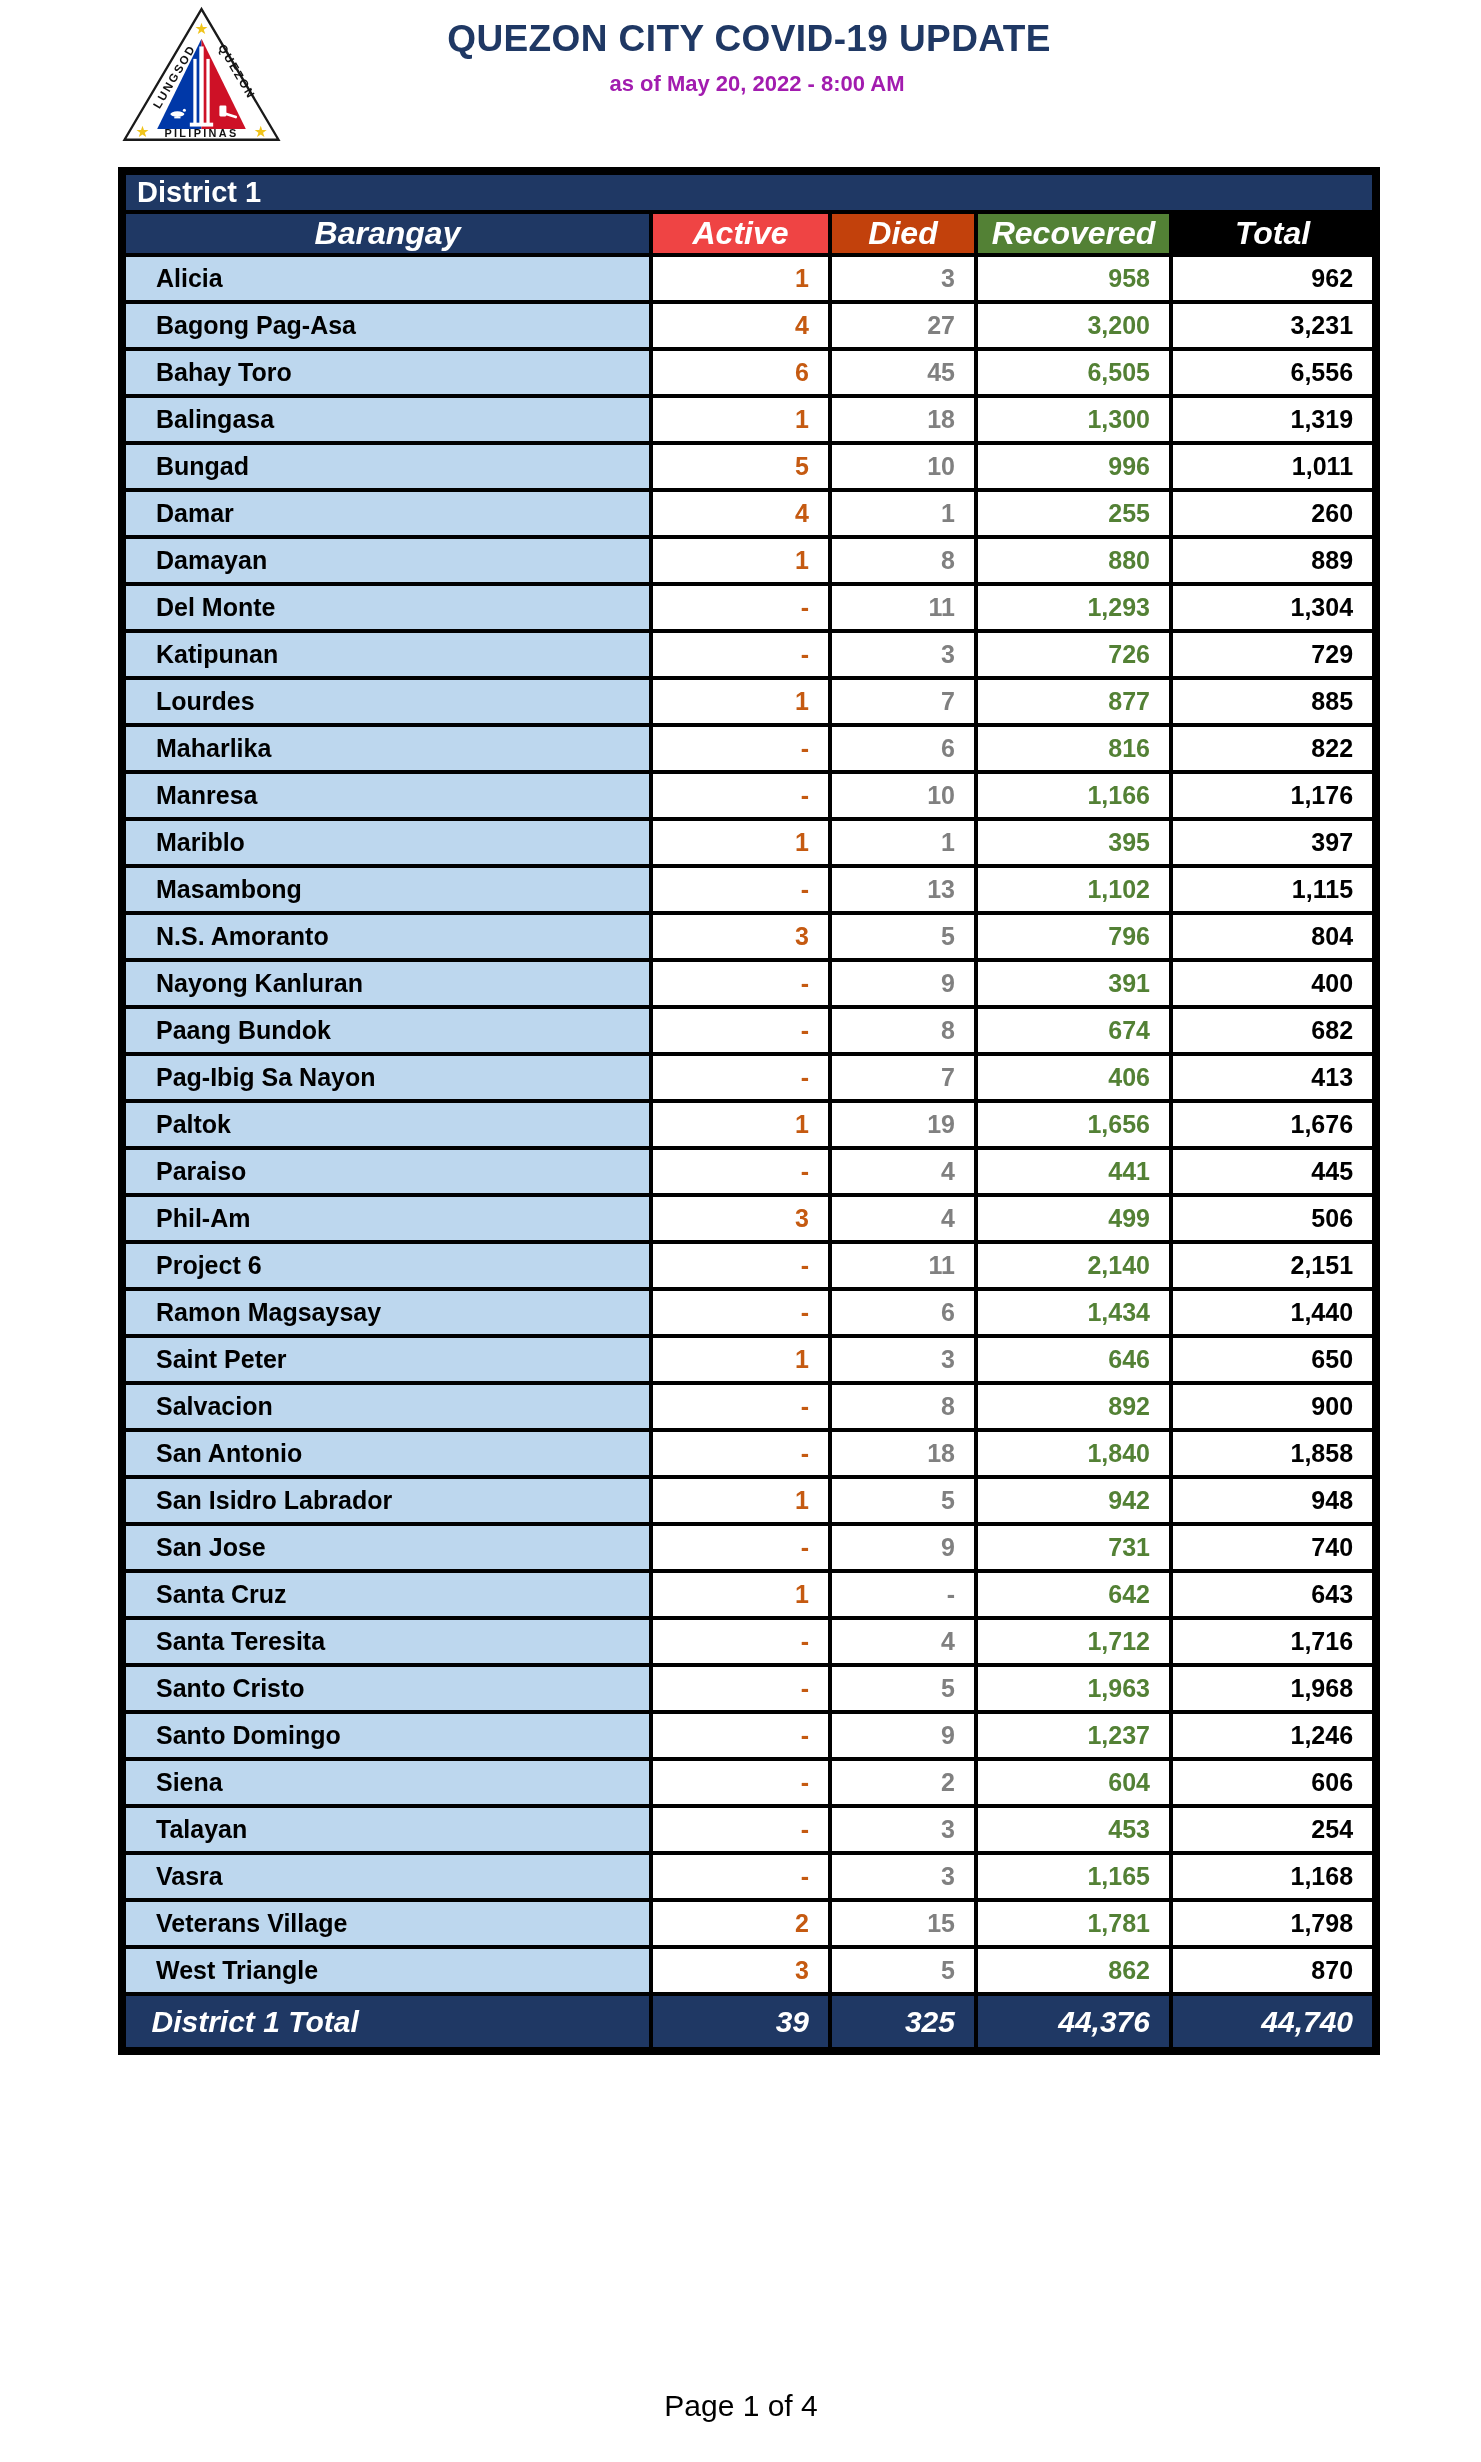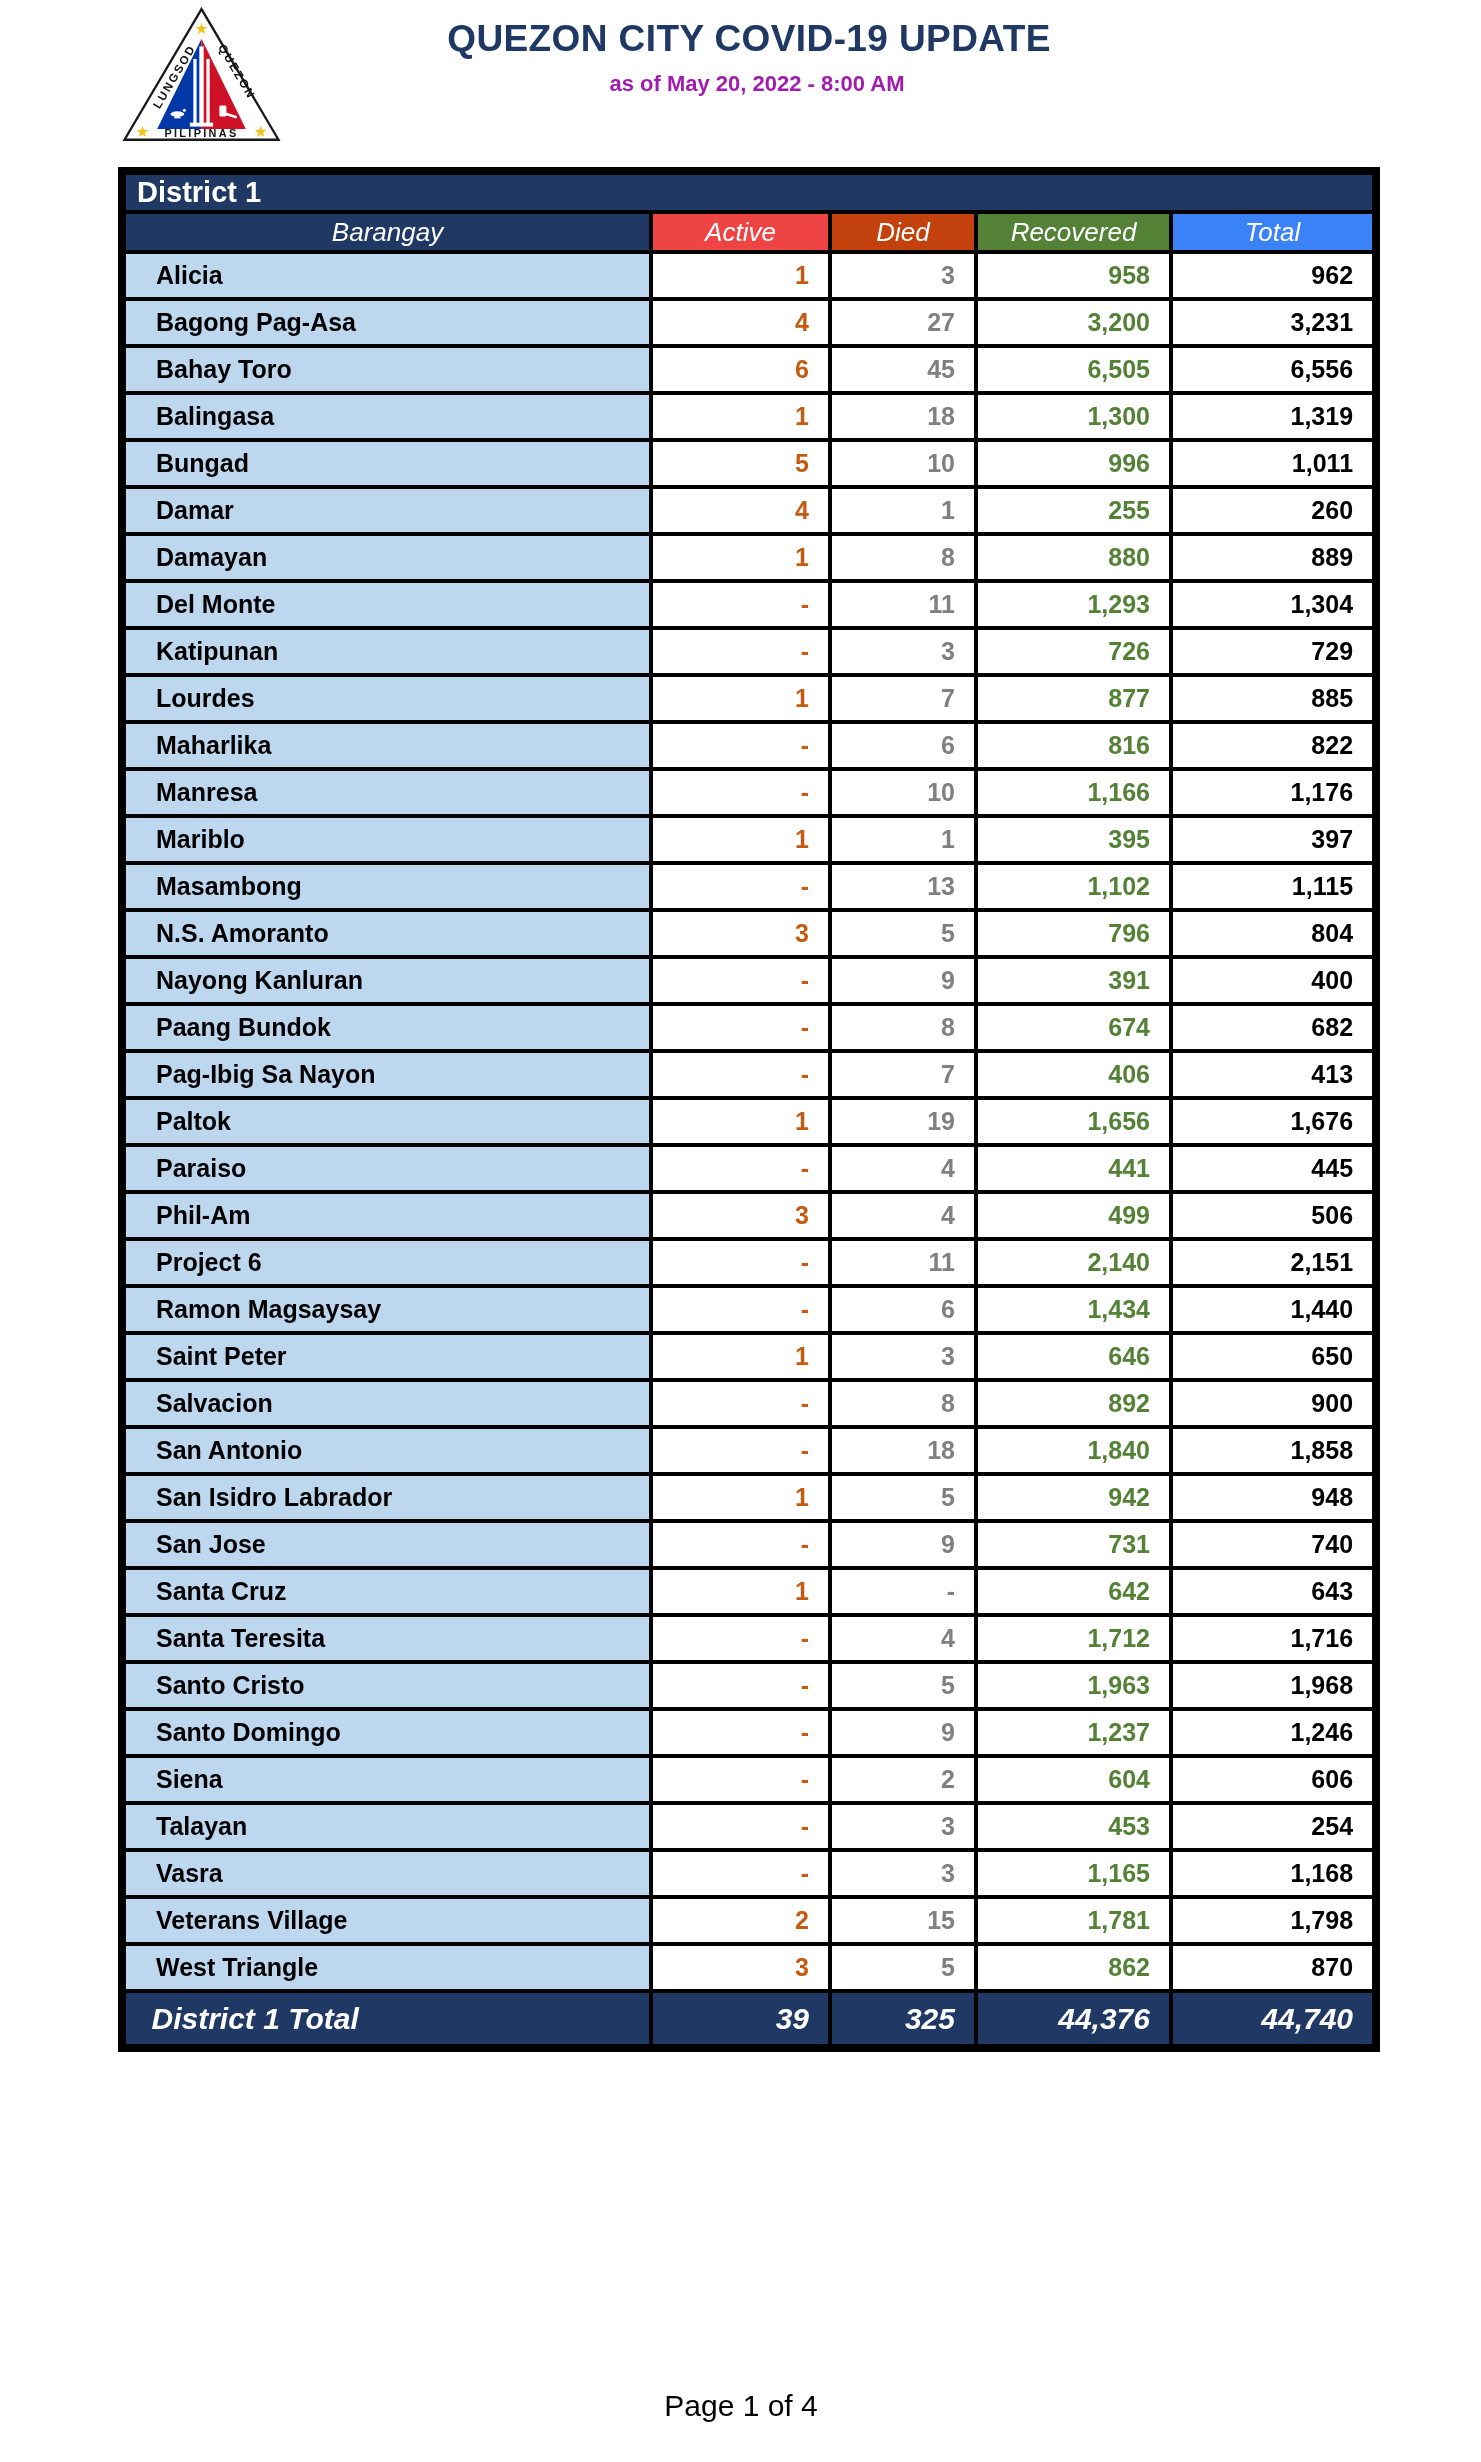--- a/index.html
+++ b/index.html
@@ -42,29 +42,29 @@
   }
 
   tr.district-row th {
     height: 41px;
     background: #1F3864; color: #fff;
     font-size: 29px; font-weight: bold;
     text-align: left; padding-left: 11px;
   }
   tr.colhead-row th {
     height: 40px;
-    color: #fff; font-size: 26px;
-    font-weight: normal; font-style: italic;
+    color: #fff; font-size: 32px;
+    font-weight: bold; font-style: italic;
     text-align: center;
   }
   th.h-barangay  { background: #1F3864; }
   th.h-active    { background: #ef4444; margin-top: 26px; }
   th.h-died      { background: #c2410c; }
   th.h-recovered { background: #538135; }
-  th.h-total     { background: #3b82f6; }
+  th.h-total     { background: #000000; }
 
   tbody td { height: 47px; font-size: 25px; font-weight: bold; background: #fff; }
   td.name-cell {
     background: #BDD7EE; color: #000;
     text-align: left; padding-left: 30px;
   }
   td.num { text-align: right; padding-right: 19px; }
   td.v-active    { color: #C55A11; }
   td.v-died      { color: #808080; }
   td.v-recovered { color: #538135; }

